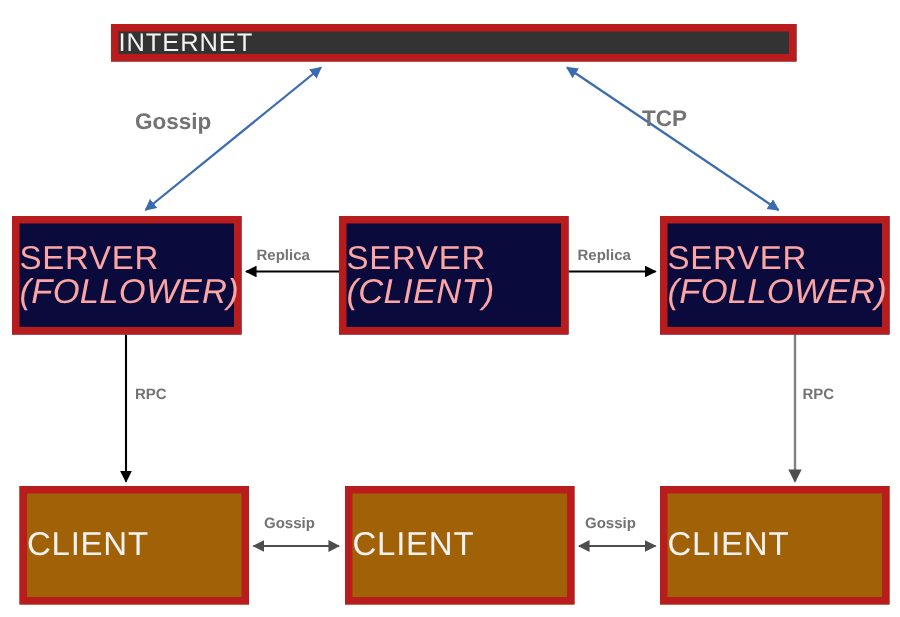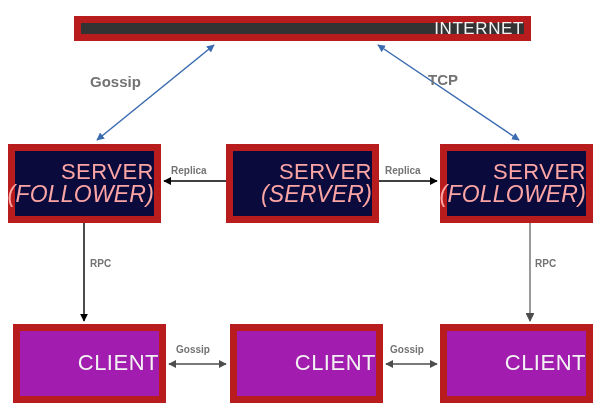--- a/index.html
+++ b/index.html
@@ -13,40 +13,40 @@
     height: 411px;
     background: #ffffff;
     overflow: hidden;
     font-family: "Liberation Sans", sans-serif;
   }
   .node {
     position: absolute;
     box-sizing: border-box;
     display: flex;
     flex-direction: column;
-    align-items: flex-end;
+    align-items: flex-start;
     justify-content: center;
-    border: 7px solid #b91c1c;
+    border: 5px solid #b91c1c;
     line-height: 1.02;
   }
   .node .l1 {
     font-size: 22px;
     letter-spacing: 0.5px;
   }
   .node .l2 {
     font-size: 23px;
     letter-spacing: 0.2px;
     font-style: italic;
   }
   .node-server {
     background: #0a0a3c;
     color: #fca5a5;
   }
   .node-client {
-    background: #a21caf;
+    background: #a16207;
     color: #f2f2f2;
   }
   .node-internet {
     background: #333333;
     color: #f2f2f2;
   }
   .node-internet .l1 {
     font-size: 17px;
     letter-spacing: 0.6px;
   }
@@ -106,21 +106,21 @@
     <span class="l1">INTERNET</span>
   </div>
 
   <div class="node node-server" style="left:8px; top:144px; width:153px; height:79px;">
     <span class="l1">SERVER</span>
     <span class="l2">(FOLLOWER)</span>
   </div>
 
   <div class="node node-server" style="left:226px; top:144px; width:153px; height:79px;">
     <span class="l1">SERVER</span>
-    <span class="l2">(SERVER)</span>
+    <span class="l2">(CLIENT)</span>
   </div>
 
   <div class="node node-server" style="left:440px; top:144px; width:153px; height:79px;">
     <span class="l1">SERVER</span>
     <span class="l2">(FOLLOWER)</span>
   </div>
 
   <div class="node node-client" style="left:13px; top:324px; width:153px; height:79px;">
     <span class="l1">CLIENT</span>
   </div>

